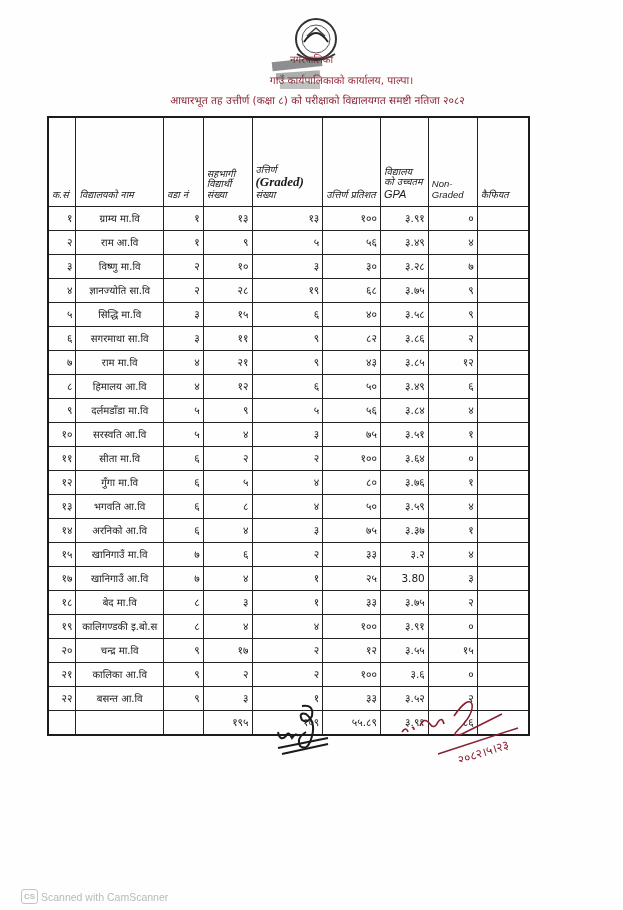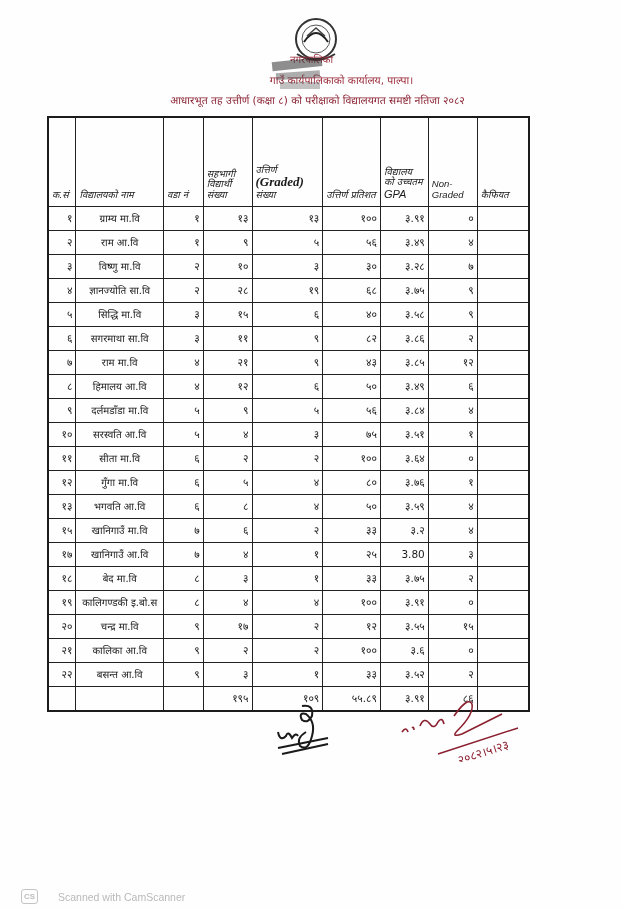--- a/index.html
+++ b/index.html
@@ -28,21 +28,21 @@
   td.num { text-align:right; padding-right:4px; font-size:10.5px; }
   td.name { text-align:center; font-size:10px; }
   .small-latin { font-family:"Liberation Serif", serif; font-size:13px; font-weight:bold; }
 
   col.c1 { width:28px; } col.c2 { width:88px; } col.c3 { width:40px; }
   col.c4 { width:49px; } col.c5 { width:71px; } col.c6 { width:58px; }
   col.c7 { width:48px; } col.c8 { width:49px; } col.c9 { width:52px; }
 
   .sig1 { position:absolute; left:272px; top:702px; width:60px; height:60px; }
   .sig2 { position:absolute; left:398px; top:696px; width:140px; height:66px; }
-  .footer { position:absolute; left:3px; top:889px; font-family:"Liberation Sans", sans-serif; font-size:10.5px; color:#b9b9b9; display:flex; align-items:center; gap:20px;padding-left:18px; }
+  .footer { position:absolute; left:3px; top:889px; font-family:"Liberation Sans", sans-serif; font-size:10.5px; color:#b9b9b9; display:flex; align-items:center; gap:3px;padding-left:18px; }
   .cs-logo { width:15px; height:13px; border:1.5px solid #c4c4c4; border-radius:3px; font-size:8px; line-height:13px; text-align:center; color:#bdbdbd; font-weight:bold; }
 </style>
 </head>
 <body>
 
 <div class="page">
 
   <svg class="emblem" viewBox="0 0 54 54">
     <circle cx="27" cy="25" r="20" fill="none" stroke="#333" stroke-width="2"></circle>
     <circle cx="27" cy="25" r="14" fill="none" stroke="#555" stroke-width="1"></circle>
@@ -231,20 +231,31 @@
           <td class="name">भगवति आ.वि</td>
           <td class="num">६</td>
           <td class="num">८</td>
           <td class="num">४</td>
           <td class="num">५०</td>
           <td class="num">३.५९</td>
           <td class="num">४</td>
           <td class="name"></td>
         </tr>
         <tr>
+          <td class="num">१४</td>
+          <td class="name">अरनिको आ.वि</td>
+          <td class="num">६</td>
+          <td class="num">४</td>
+          <td class="num">३</td>
+          <td class="num">७५</td>
+          <td class="num">३.३७</td>
+          <td class="num">१</td>
+          <td class="name"></td>
+        </tr>
+        <tr>
           <td class="num">१५</td>
           <td class="name">खानिगाउँ मा.वि</td>
           <td class="num">७</td>
           <td class="num">६</td>
           <td class="num">२</td>
           <td class="num">३३</td>
           <td class="num">३.२</td>
           <td class="num">४</td>
           <td class="name"></td>
         </tr>

